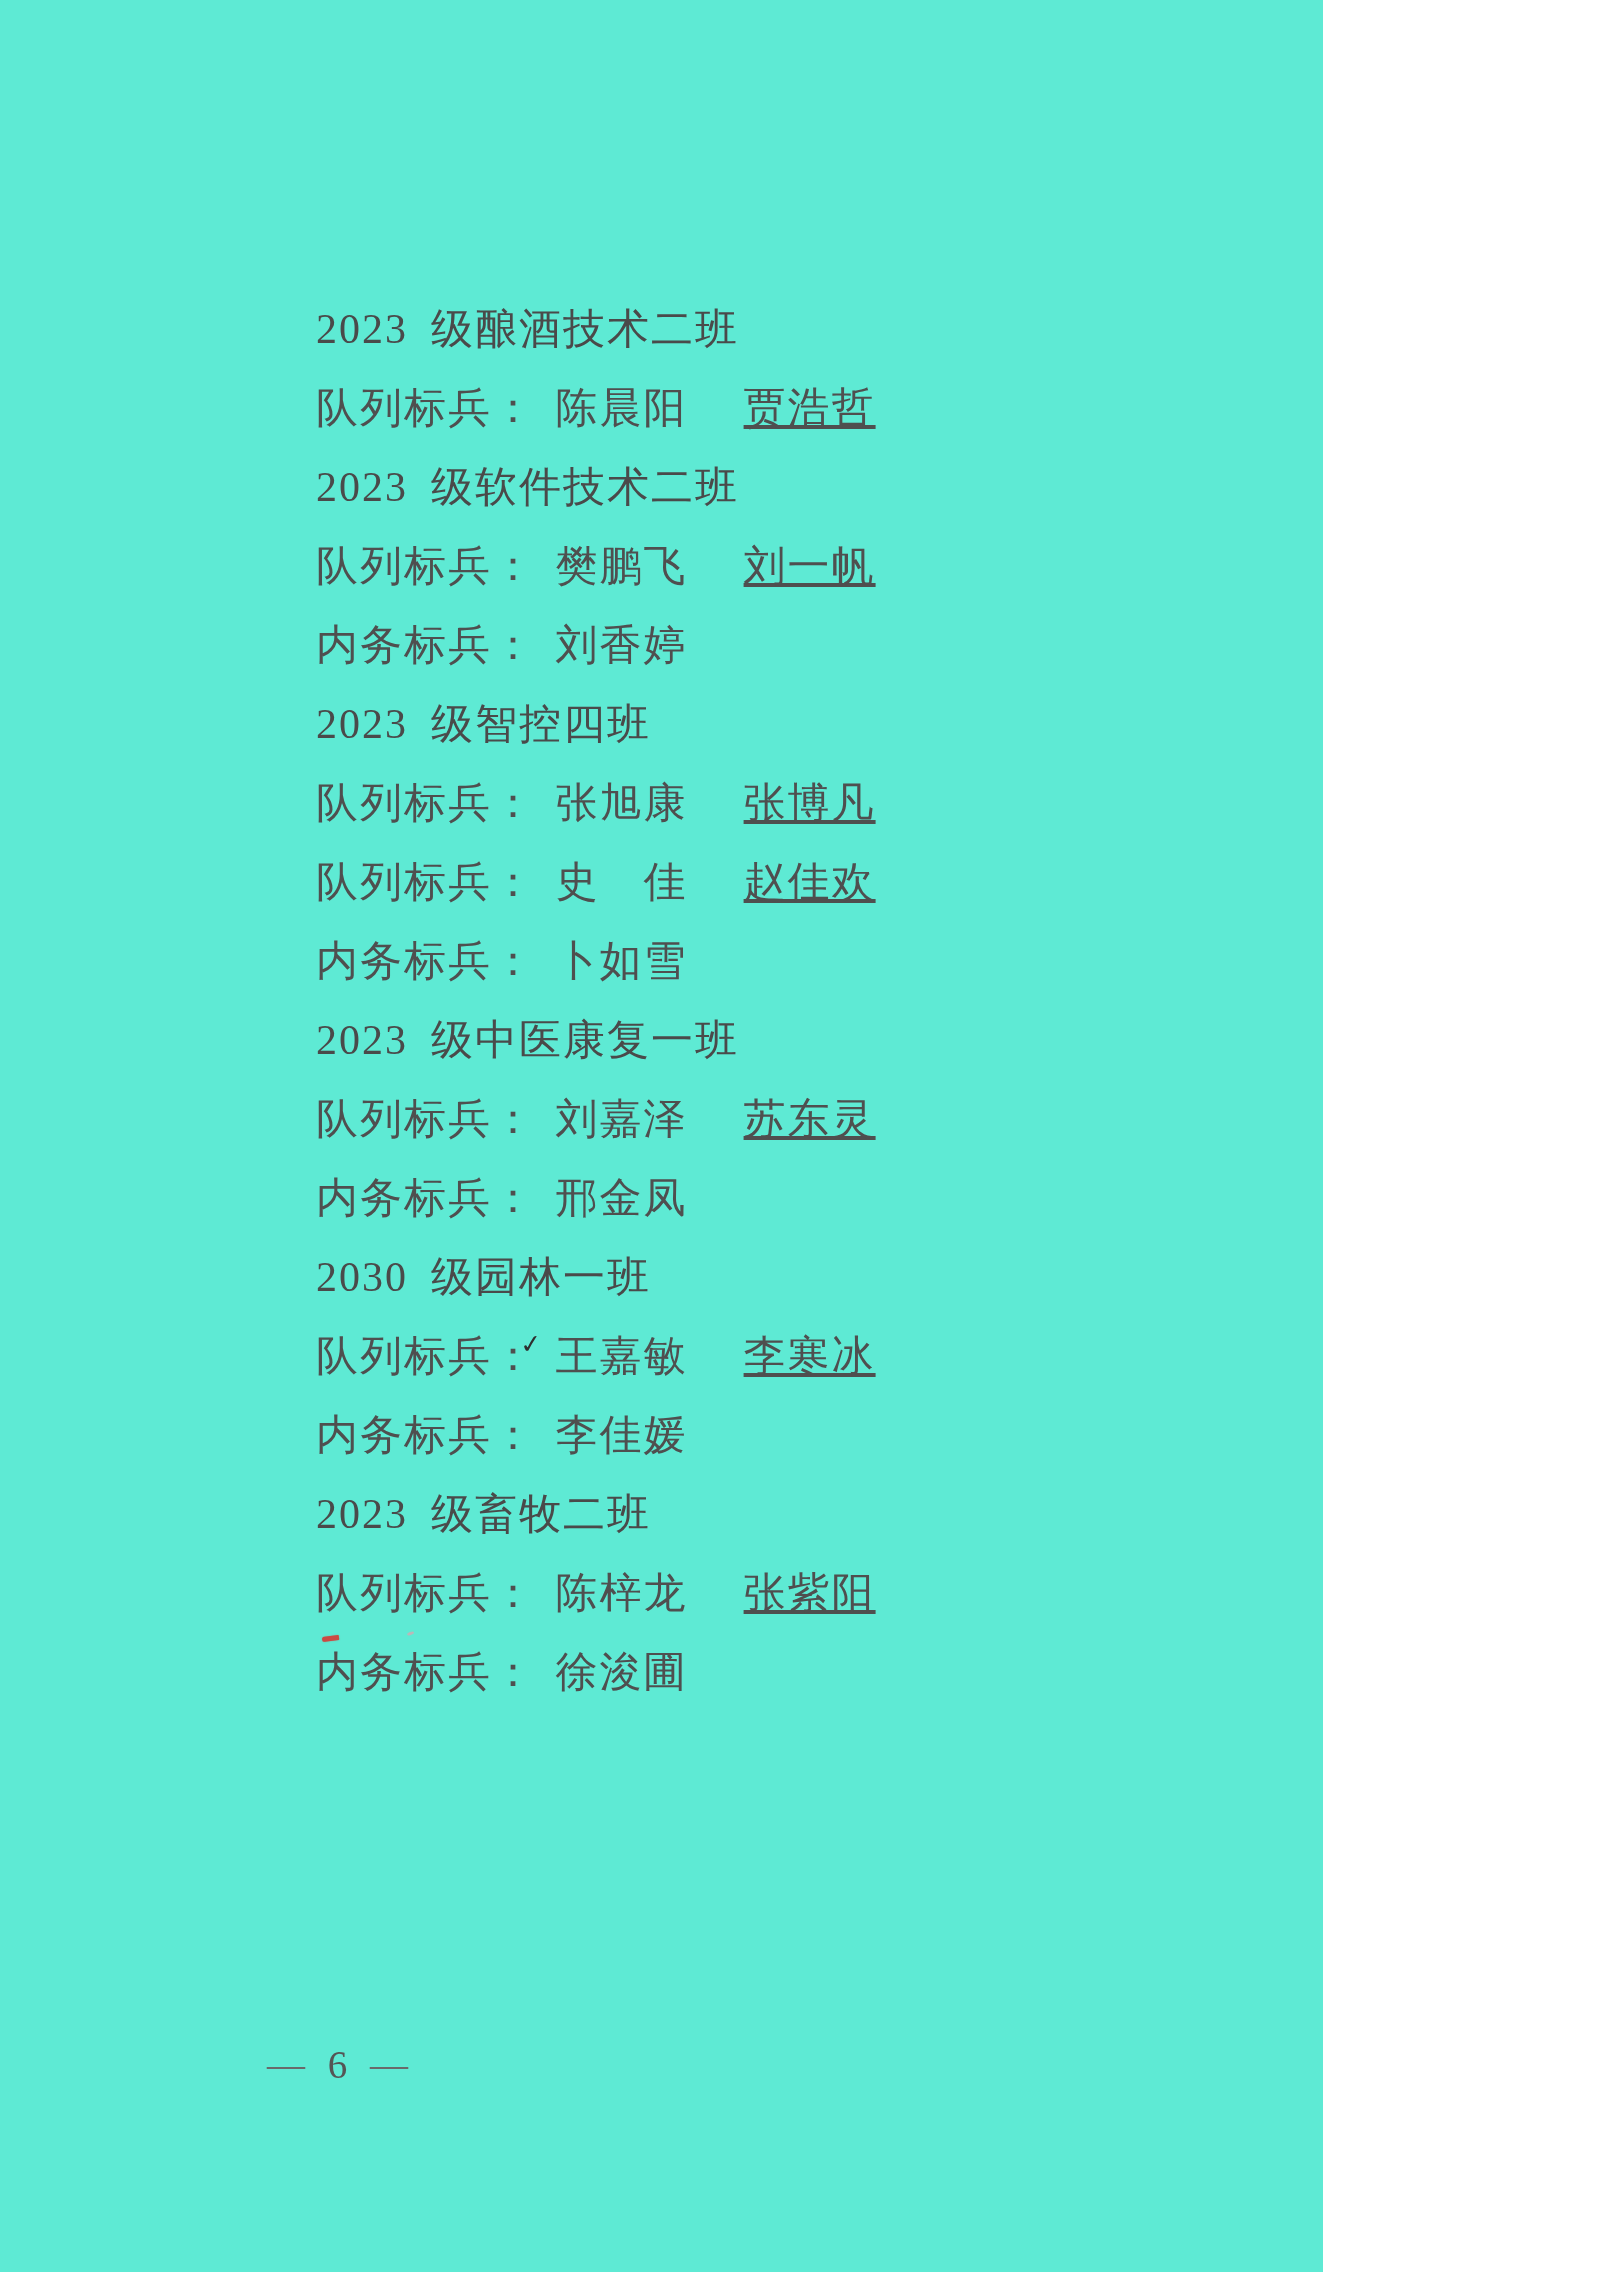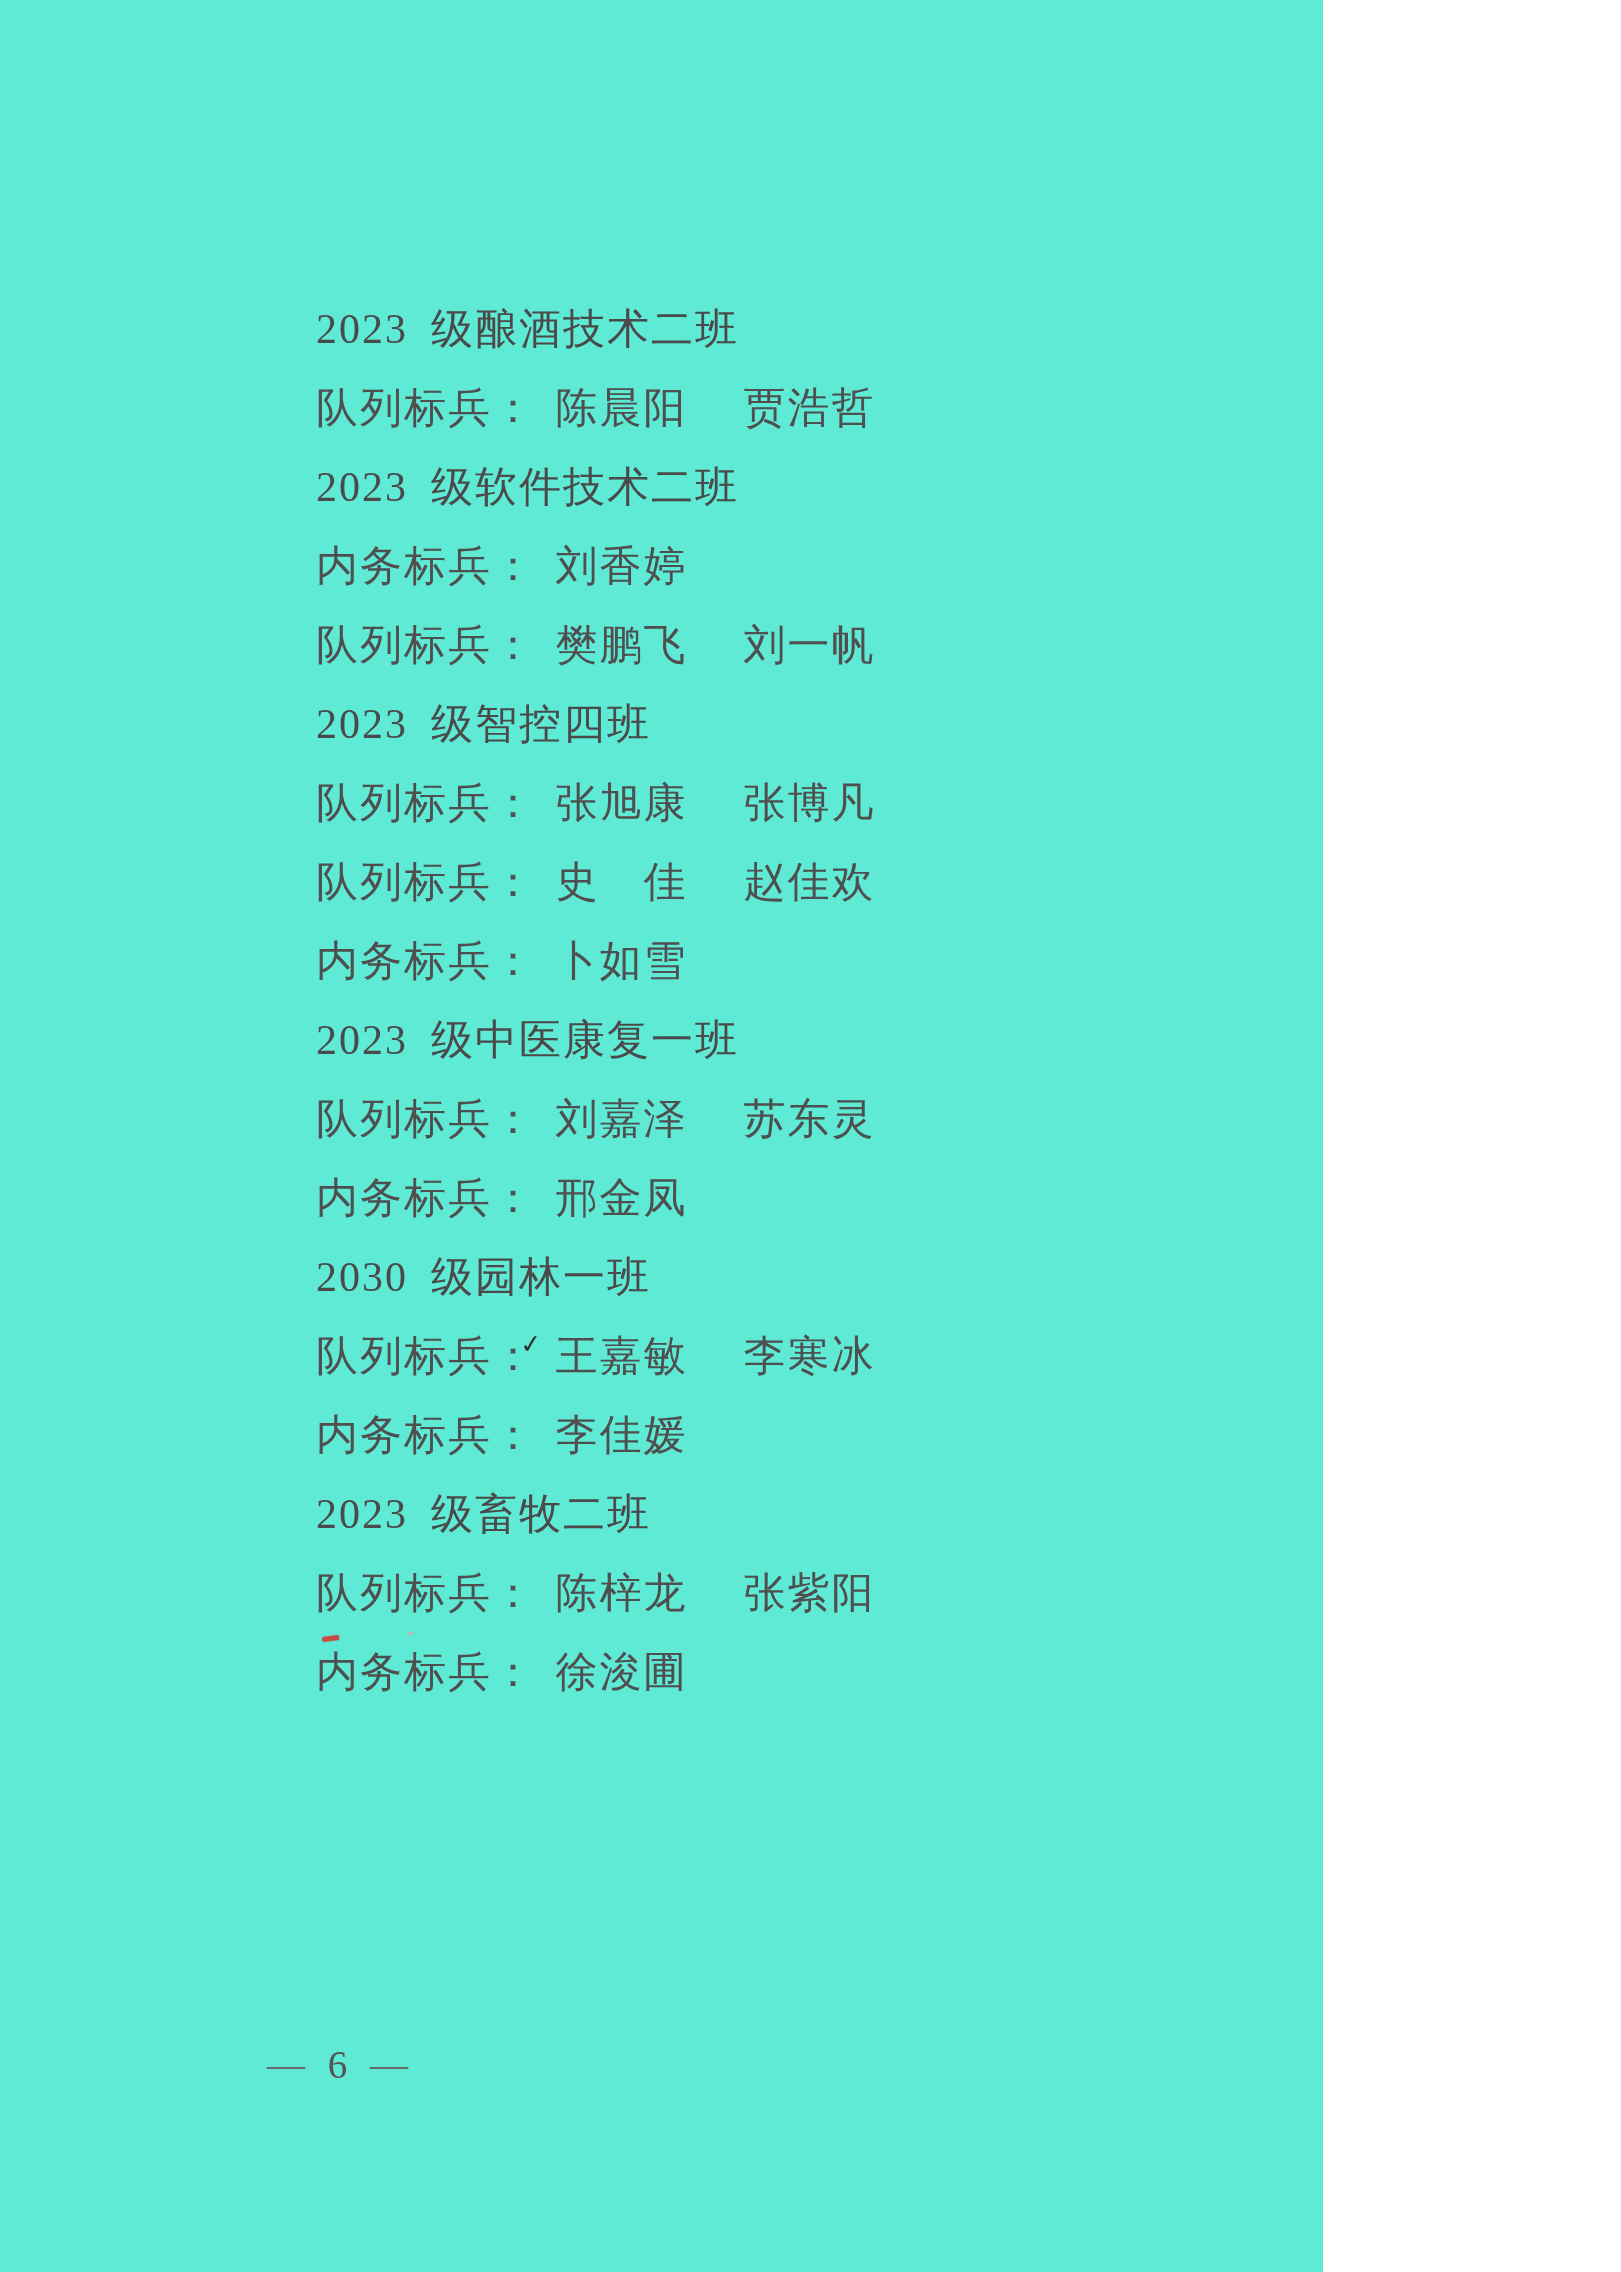--- a/index.html
+++ b/index.html
@@ -21,21 +21,21 @@
     line-height:79px;
     font-size:42px;
     letter-spacing:2px;
     white-space:nowrap;
     color:#4f4f4f;
     font-weight:400;
   }
   .class-line { word-spacing:10.5px; color:#4a4a4a; }
   .award-line .lbl { color:#4f4f4f; }
   .award-line .n1 { margin-left:19.6px; }
-  .award-line .n2 { margin-left:56px; }
+  .award-line .n2 { margin-left:56px;text-decoration:underline; }
   .footer {
     position:absolute;
     left:267px; top:2045px;
     width:141px;
     display:flex;
     align-items:center;
     justify-content:space-between;
     font-size:39px;
     line-height:39px;
     color:#5d5d5d;
@@ -82,24 +82,24 @@
 
   <div class="content">
 
     <div class="line class-line">2023 级酿酒技术二班</div>
     <div class="line award-line">
       <span class="lbl">队列标兵：</span><span class="n1">陈晨阳</span><span class="n2">贾浩哲</span>
     </div>
 
     <div class="line class-line">2023 级软件技术二班</div>
     <div class="line award-line">
-      <span class="lbl">内务标兵：</span><span class="n1">刘香婷</span>
+      <span class="lbl">队列标兵：</span><span class="n1">樊鹏飞</span><span class="n2">刘一帆</span>
     </div>
     <div class="line award-line">
-      <span class="lbl">队列标兵：</span><span class="n1">樊鹏飞</span><span class="n2">刘一帆</span>
+      <span class="lbl">内务标兵：</span><span class="n1">刘香婷</span>
     </div>
 
     <div class="line class-line">2023 级智控四班</div>
     <div class="line award-line">
       <span class="lbl">队列标兵：</span><span class="n1">张旭康</span><span class="n2">张博凡</span>
     </div>
 
     <div class="line award-line">
       <span class="lbl">队列标兵：</span><span class="n1">史　佳</span><span class="n2">赵佳欢</span>
     </div>

